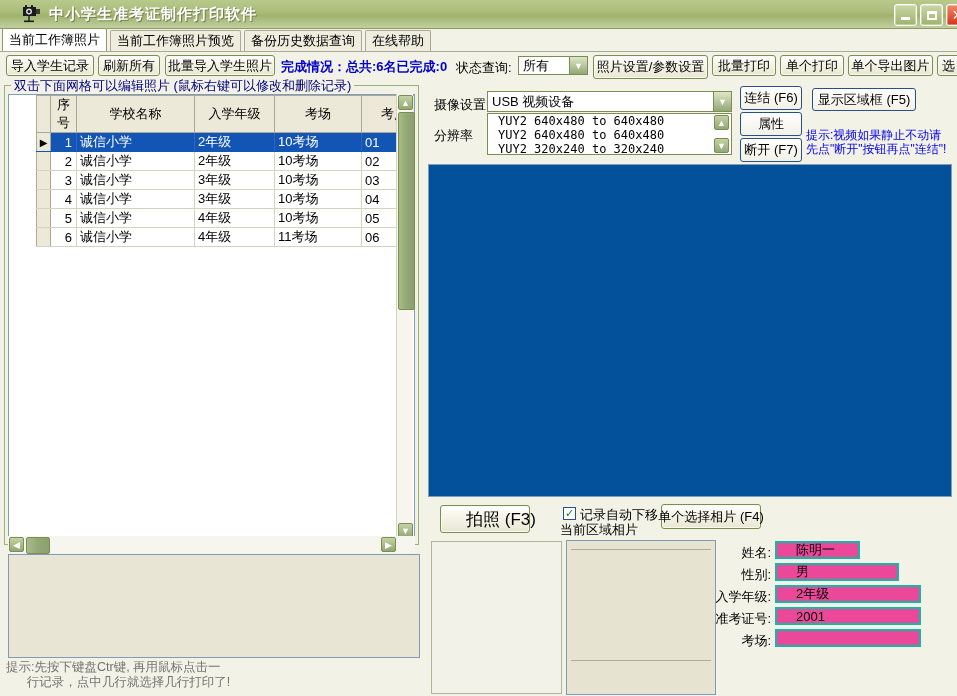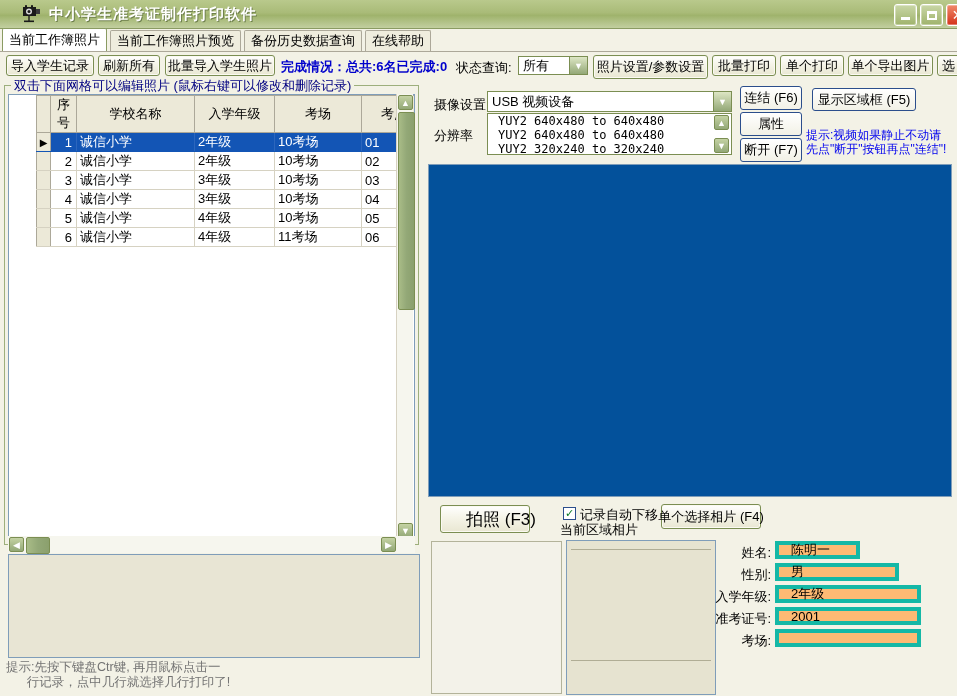--- a/index.html
+++ b/index.html
@@ -168,23 +168,23 @@
     color:#fff; font-size:9px; box-sizing:border-box;
   }
   .sb-thumb {
     background: linear-gradient(to right,#A9BC87,#93A877,#8BA06D);
     border: 1px solid #7B8E52; border-radius: 2px;
   }
 
   
   .fld-label { position:absolute; font-size:13px; text-align:right; white-space:nowrap; }
   .textbox {
-    position: absolute; border: 4px solid #14b8a6; background: #fdba74;
+    position: absolute; border: 2px solid #14b8a6; background: #ec4899;
     box-sizing: border-box; font-size: 13px;
-    display: flex; align-items: center; padding-left: 12px;
+    display: flex; align-items: center; padding-left: 19px;
     color: #000;
   }
   .listbox {
     position: absolute; border: 1px solid #7B8E52; background: #fff;
     box-sizing: border-box; overflow: hidden;
     font-family: "DejaVu Sans Mono","Liberation Mono",monospace;
     font-size: 12px;
   }
   .listbox .li { height: 14px; line-height: 14px; padding-left: 10px; white-space: nowrap; }
 

